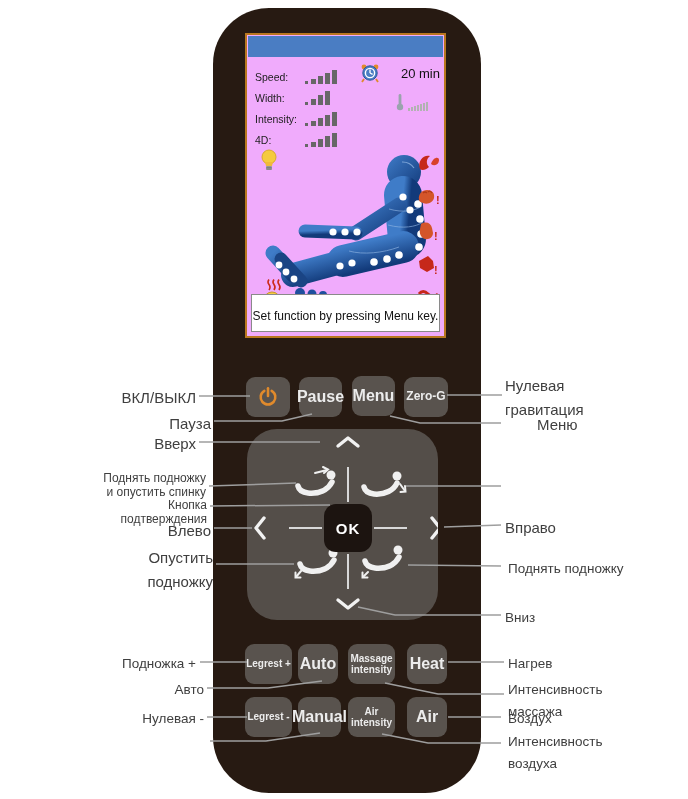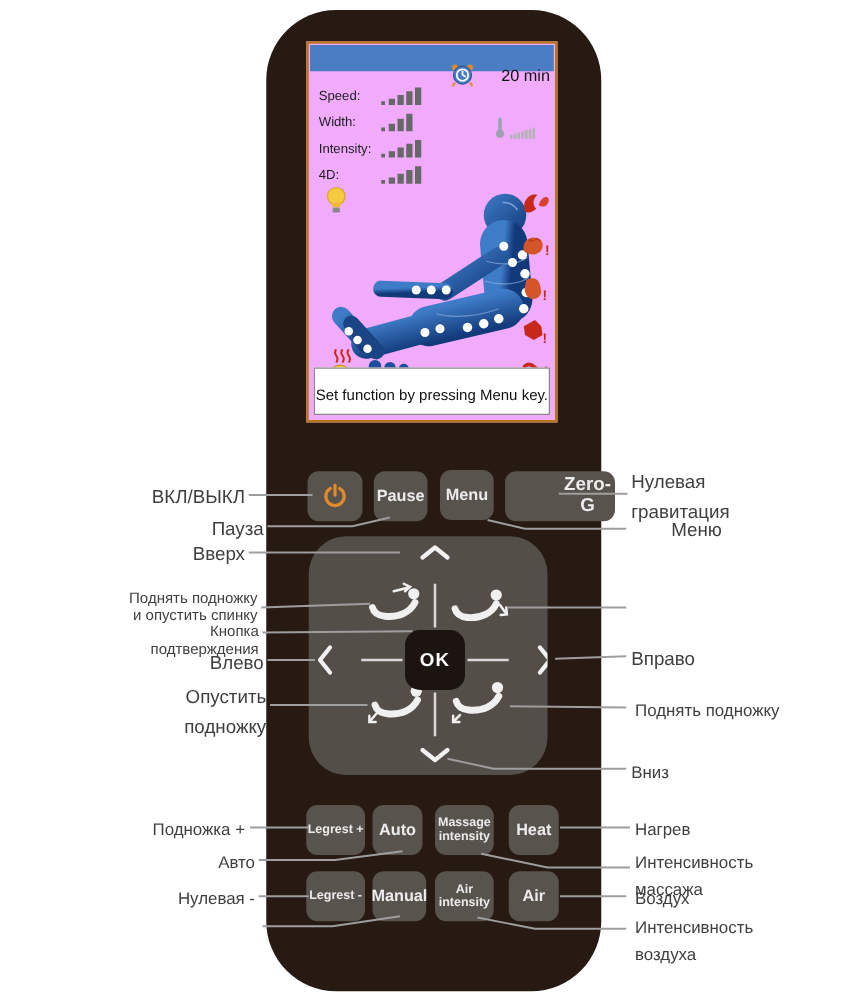--- a/index.html
+++ b/index.html
@@ -16,33 +16,33 @@
           background:#f0abfc;border:2px solid #b8771f;box-sizing:border-box;z-index:2;}
   .screen-header{position:absolute;left:1px;top:1px;right:1px;height:21px;background:#4a7dc3;}
   .ind-rows{position:absolute;left:8px;top:31px;}
   .ind-row{display:flex;align-items:center;height:21px;}
   .ind-label{font-size:10.5px;color:#1d1d1d;width:50px;}
   .bars{display:inline-flex;align-items:flex-end;gap:2px;}
   .bars i{background:#676767;display:block;}
   .ind-bars::before{content:"";width:3px;height:3px;background:#676767;display:block;align-self:flex-end;margin-right:1px;}
   .therm-bars{gap:1px;}
   .therm-bars i{background:#b2b2b2;width:2px;}
-  .timer{position:absolute;right:4px;top:15px;display:flex;align-items:center;gap:21px;}
+  .timer{position:absolute;right:4px;top:28px;display:flex;align-items:center;gap:21px;}
   .timer-text{font-size:13px;color:#111;}
   .therm-row{position:absolute;right:16px;top:58px;display:flex;align-items:flex-end;gap:4px;}
   .msgbox{position:absolute;left:4px;right:4px;bottom:4px;height:38px;border:1px solid #8a8a8a;
           background:#fff;box-sizing:border-box;text-align:center;}
   .msgbox span{display:block;margin-top:14px;font-size:12px;color:#111;}
   .tech-col{position:absolute;right:3px;top:117px;display:flex;flex-direction:column;gap:11px;align-items:center;}
 
   
   .btn{position:absolute;background:#59534e;border-radius:9px;color:#ececec;display:flex;
        align-items:center;justify-content:center;text-align:center;font-weight:bold;z-index:3;
        line-height:1.12;cursor:default;}
-  .f13{font-size:13px;text-align:center;} .f11{font-size:15px;padding-left:44px;} .f10{font-size:10px;}
+  .f13{font-size:16px;text-align:center;} .f11{font-size:12px;} .f10{font-size:10px;}
 
   
   .dpad{position:absolute;left:247px;top:429px;width:191px;height:191px;border-radius:30px;
         background:#544e49;z-index:2;}
   .okbtn{position:absolute;left:324px;top:504px;width:48px;height:48px;border-radius:12px;
          background:#1c1410;color:#fff;font-weight:bold;font-size:15px;letter-spacing:1px;
          display:flex;align-items:center;justify-content:center;z-index:4;}
 
   
   .co{position:absolute;color:#3f3f3f;white-space:pre-line;z-index:6;}

